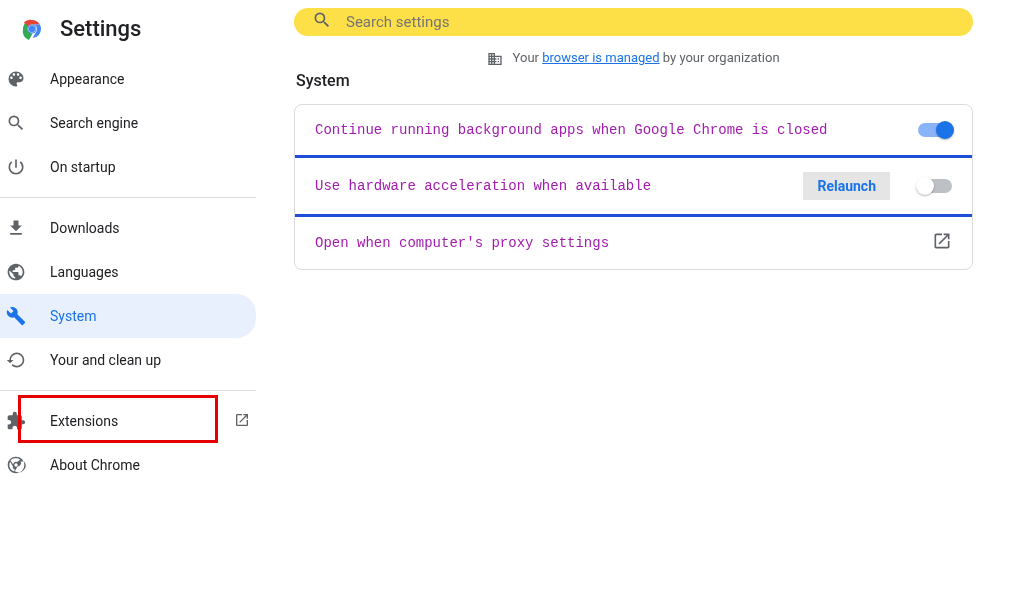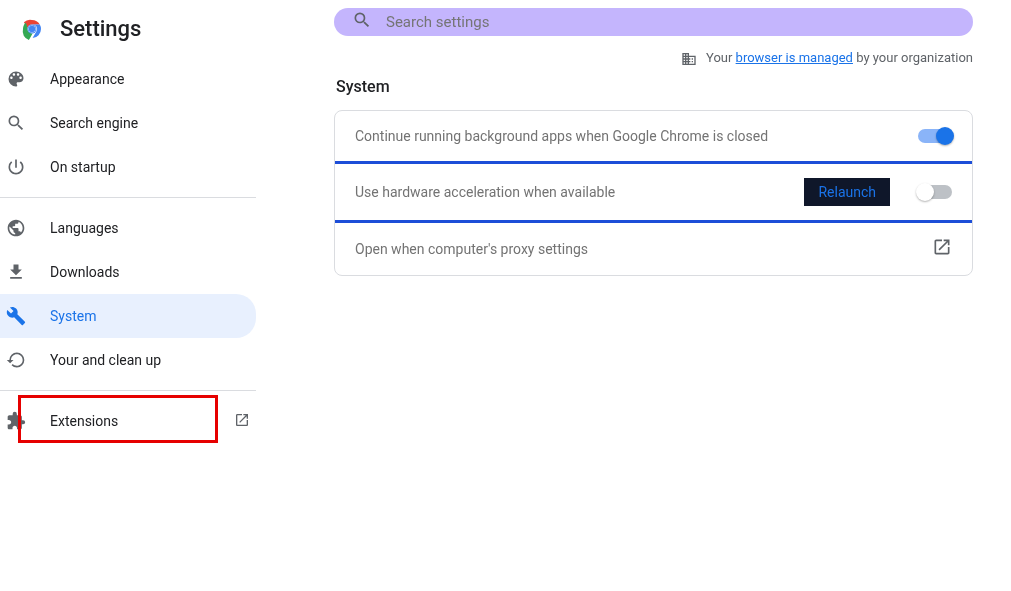--- a/index.html
+++ b/index.html
@@ -1,17 +1,17 @@
 <!DOCTYPE html>
 <html><head>
   <meta charset="utf-8">
   <style>
     * { margin: 0; padding: 0; box-sizing: border-box; font-family: Roboto, Arial, sans-serif; }
     body { width: 1011px; height: 591px; overflow: hidden; background: #fff; }
-    .app { display: flex; height: 591px; gap: 40px; }
+    .app { display: flex; height: 591px; }
     
     
     .sidebar { width: 256px; flex-shrink: 0; padding-top: 4px; position: relative; }
     .sidebar-header { display: flex; align-items: center; padding: 12px 20px 16px 20px; }
     .chrome-logo { width: 24px; height: 24px; margin-right: 16px; }
     .settings-title { font-size: 22px; font-weight: 500; color: #202124; }
     .sidebar-scroll { height: 528px; overflow-y: scroll; }
     .sidebar-scroll::-webkit-scrollbar { width: 14px; }
     .sidebar-scroll::-webkit-scrollbar-track { background: transparent; }
     .sidebar-scroll::-webkit-scrollbar-thumb { background: #bdc1c6; border-radius: 0; }
@@ -23,32 +23,32 @@
     .nav-item .icon svg { fill: #5f6368; width: 20px; height: 20px; }
     .nav-item .label { flex: 1; }
     .nav-item .ext-icon { margin-left: 8px; }
     .nav-item .ext-icon svg { width: 16px; height: 16px; fill: #5f6368; }
     .nav-divider { height: 1px; background: #dadce0; margin: 8px 0; }
     .highlight-box { position: absolute; border: 3px solid #e60000; pointer-events: none; }
     .highlight-system { left: 18px; top: 395px; width: 200px; height: 48px; }
     
     
     .main { flex: 1; padding: 8px 38px 0 38px; position: relative; }
-    .search-bar { display: flex; align-items: center; background: #c4b5fd; border-radius: 22px; height: 23px; padding: 14px 18px; margin-bottom: 14px; }
+    .search-bar { display: flex; align-items: center; background: #fde047; border-radius: 22px; height: 23px; padding: 14px 18px; margin-bottom: 14px; }
     .search-bar svg { width: 20px; height: 20px; fill: #5f6368; margin-right: 14px; }
     .search-bar input { border: none; background: transparent; outline: none; font-size: 15px; color: #5f6368; flex: 1; }
-    .managed-notice { text-align: right; font-size: 13px; color: #5f6368; margin-bottom: 10px; }
+    .managed-notice { text-align: center; font-size: 13px; color: #5f6368; margin-bottom: 4px; }
     .managed-notice svg { vertical-align: middle; width: 16px; height: 16px; fill: #5f6368; margin-right: 6px; }
     .managed-notice a { color: #1a73e8; text-decoration: underline; }
     .section-title { font-size: 16px; color: #202124; font-weight: 500; margin-bottom: 14px; margin-left: 2px; }
     .card { border: 1px solid #dadce0; border-radius: 8px; background: #fff; }
     .card-row { display: flex; align-items: center; padding: 14px 20px; min-height: 50px; }
     .card-row + .card-row { border-top: 3px solid #1d4ed8; }
-    .card-row .row-label { flex: 1; font-size: 14px; color: #737373; }
-    .relaunch-btn { color: #1a73e8; font-size: 14px; font-weight: 400; padding: 6px 14px; cursor: pointer; background: #0f172a; border: none; }
+    .card-row .row-label { flex: 1; font-size: 14px; color: #a21caf; font-family: Liberation Mono, monospace; }
+    .relaunch-btn { color: #1a73e8; font-size: 14px; font-weight: 700; padding: 6px 14px; cursor: pointer; background: #e5e5e5; border: none; }
     .toggle { width: 34px; height: 14px; border-radius: 7px; position: relative; margin-left: 28px; cursor: pointer; }
     .toggle .knob { width: 18px; height: 18px; border-radius: 50%; position: absolute; top: -2px; box-shadow: 0 1px 2px rgba(0,0,0,0.3); }
     .toggle.on { background: #8ab4f8; }
     .toggle.on .knob { right: -2px; background: #1a73e8; }
     .toggle.off { background: #bdc1c6; }
     .toggle.off .knob { left: -2px; background: #fff; }
     .open-external svg { width: 20px; height: 20px; fill: #5f6368; }
   </style>
 </head>
 <body>
@@ -93,32 +93,32 @@
             <svg viewBox="0 0 24 24">
               <path d="M13 3h-2v10h2V3zm4.83 2.17l-1.42 1.42A6.92 6.92 0 0 1 19 12c0 3.87-3.13 7-7 7s-7-3.13-7-7c0-2.13.96-4.03 2.46-5.32L6.17 5.17A8.93 8.93 0 0 0 3 12c0 4.97 4.03 9 9 9s9-4.03 9-9c0-2.74-1.23-5.18-3.17-6.83z"></path>
             </svg>
           </span>
         <span class="label">On startup</span>
       </div>
       <div class="nav-divider"></div>
       <div class="nav-item">
         <span class="icon">
             <svg viewBox="0 0 24 24">
+              <path d="M19 9h-4V3H9v6H5l7 7 7-7zM5 18v2h14v-2H5z"></path>
+            </svg>
+          </span>
+        <span class="label">Downloads</span>
+      </div>
+      <div class="nav-item">
+        <span class="icon">
+            <svg viewBox="0 0 24 24">
               <path d="M12 2C6.48 2 2 6.48 2 12s4.48 10 10 10 10-4.48 10-10S17.52 2 12 2zm-1 17.93c-3.95-.49-7-3.85-7-7.93 0-.62.08-1.21.21-1.79L9 15v1c0 1.1.9 2 2 2v1.93zm6.9-2.54c-.26-.81-1-1.39-1.9-1.39h-1v-3c0-.55-.45-1-1-1H8v-2h2c.55 0 1-.45 1-1V7h2c1.1 0 2-.9 2-2v-.41c2.93 1.19 5 4.06 5 7.41 0 2.08-.8 3.97-2.1 5.39z"></path>
             </svg>
           </span>
         <span class="label">Languages</span>
-      </div>
-      <div class="nav-item">
-        <span class="icon">
-            <svg viewBox="0 0 24 24">
-              <path d="M19 9h-4V3H9v6H5l7 7 7-7zM5 18v2h14v-2H5z"></path>
-            </svg>
-          </span>
-        <span class="label">Downloads</span>
       </div>
       <div class="nav-item selected">
         <span class="icon">
             <svg viewBox="0 0 24 24">
               <path d="M22.7 19l-9.1-9.1c.9-2.3.4-5-1.5-6.9-2-2-5-2.4-7.4-1.3L9 6 6 9 1.6 4.7C.4 7.1.9 10.1 2.9 12.1c1.9 1.9 4.6 2.4 6.9 1.5l9.1 9.1c.4.4 1 .4 1.4 0l2.3-2.3c.5-.4.5-1.1.1-1.4z"></path>
             </svg>
           </span>
         <span class="label">System</span>
       </div>
       <div class="nav-item">
@@ -133,20 +133,28 @@
       <div class="nav-item">
         <span class="icon">
             <svg viewBox="0 0 24 24">
               <path d="M20.5 11H19V7c0-1.1-.9-2-2-2h-4V3.5a2.5 2.5 0 0 0-5 0V5H4c-1.1 0-2 .9-2 2v3.8h1.5c1.5 0 2.7 1.2 2.7 2.7S5 16.2 3.5 16.2H2V20c0 1.1.9 2 2 2h3.8v-1.5c0-1.5 1.2-2.7 2.7-2.7s2.7 1.2 2.7 2.7V22H17c1.1 0 2-.9 2-2v-4h1.5a2.5 2.5 0 0 0 0-5z"></path>
             </svg>
           </span>
         <span class="label">Extensions</span>
         <span class="ext-icon"><svg viewBox="0 0 24 24">
               <path d="M19 19H5V5h7V3H5c-1.1 0-2 .9-2 2v14c0 1.1.9 2 2 2h14c1.1 0 2-.9 2-2v-7h-2v7zM14 3v2h3.59l-9.83 9.83 1.41 1.41L19 6.41V10h2V3h-7z"></path>
             </svg></span>
+      </div>
+      <div class="nav-item">
+        <span class="icon">
+            <svg viewBox="0 0 24 24">
+              <path d="M12 2a10 10 0 1 0 0 20 10 10 0 0 0 0-20zm0 2c1.85 0 3.55.63 4.9 1.69L13.5 8.5A3.99 3.99 0 0 0 8.5 11L5.4 6.3A7.97 7.97 0 0 1 12 4zm-8 8c0-1.44.38-2.79 1.05-3.95l3.45 5.97-.5.98a4 4 0 0 0 3 2.97L9.17 19.5A8 8 0 0 1 4 12zm8 8c-.55 0-1.08-.06-1.6-.16l3.46-5.99.14.01a4 4 0 0 0 3.44-6.03l4.27-.02A8 8 0 0 1 12 20zm0-6a2 2 0 1 1 0-4 2 2 0 0 1 0 4z"></path>
+            </svg>
+          </span>
+        <span class="label">About Chrome</span>
       </div>
     </div>
     <div class="highlight-box highlight-system"></div>
   </div>
 
   <div class="main">
     <div class="search-bar">
       <span><svg viewBox="0 0 24 24">
             <path d="M15.5 14h-.79l-.28-.27A6.47 6.47 0 0 0 16 9.5 6.5 6.5 0 1 0 9.5 16c1.61 0 3.09-.59 4.23-1.57l.27.28v.79l5 4.99L20.49 19l-4.99-5zm-6 0C7.01 14 5 11.99 5 9.5S7.01 5 9.5 5 14 7.01 14 9.5 11.99 14 9.5 14z"></path>
           </svg></span>

